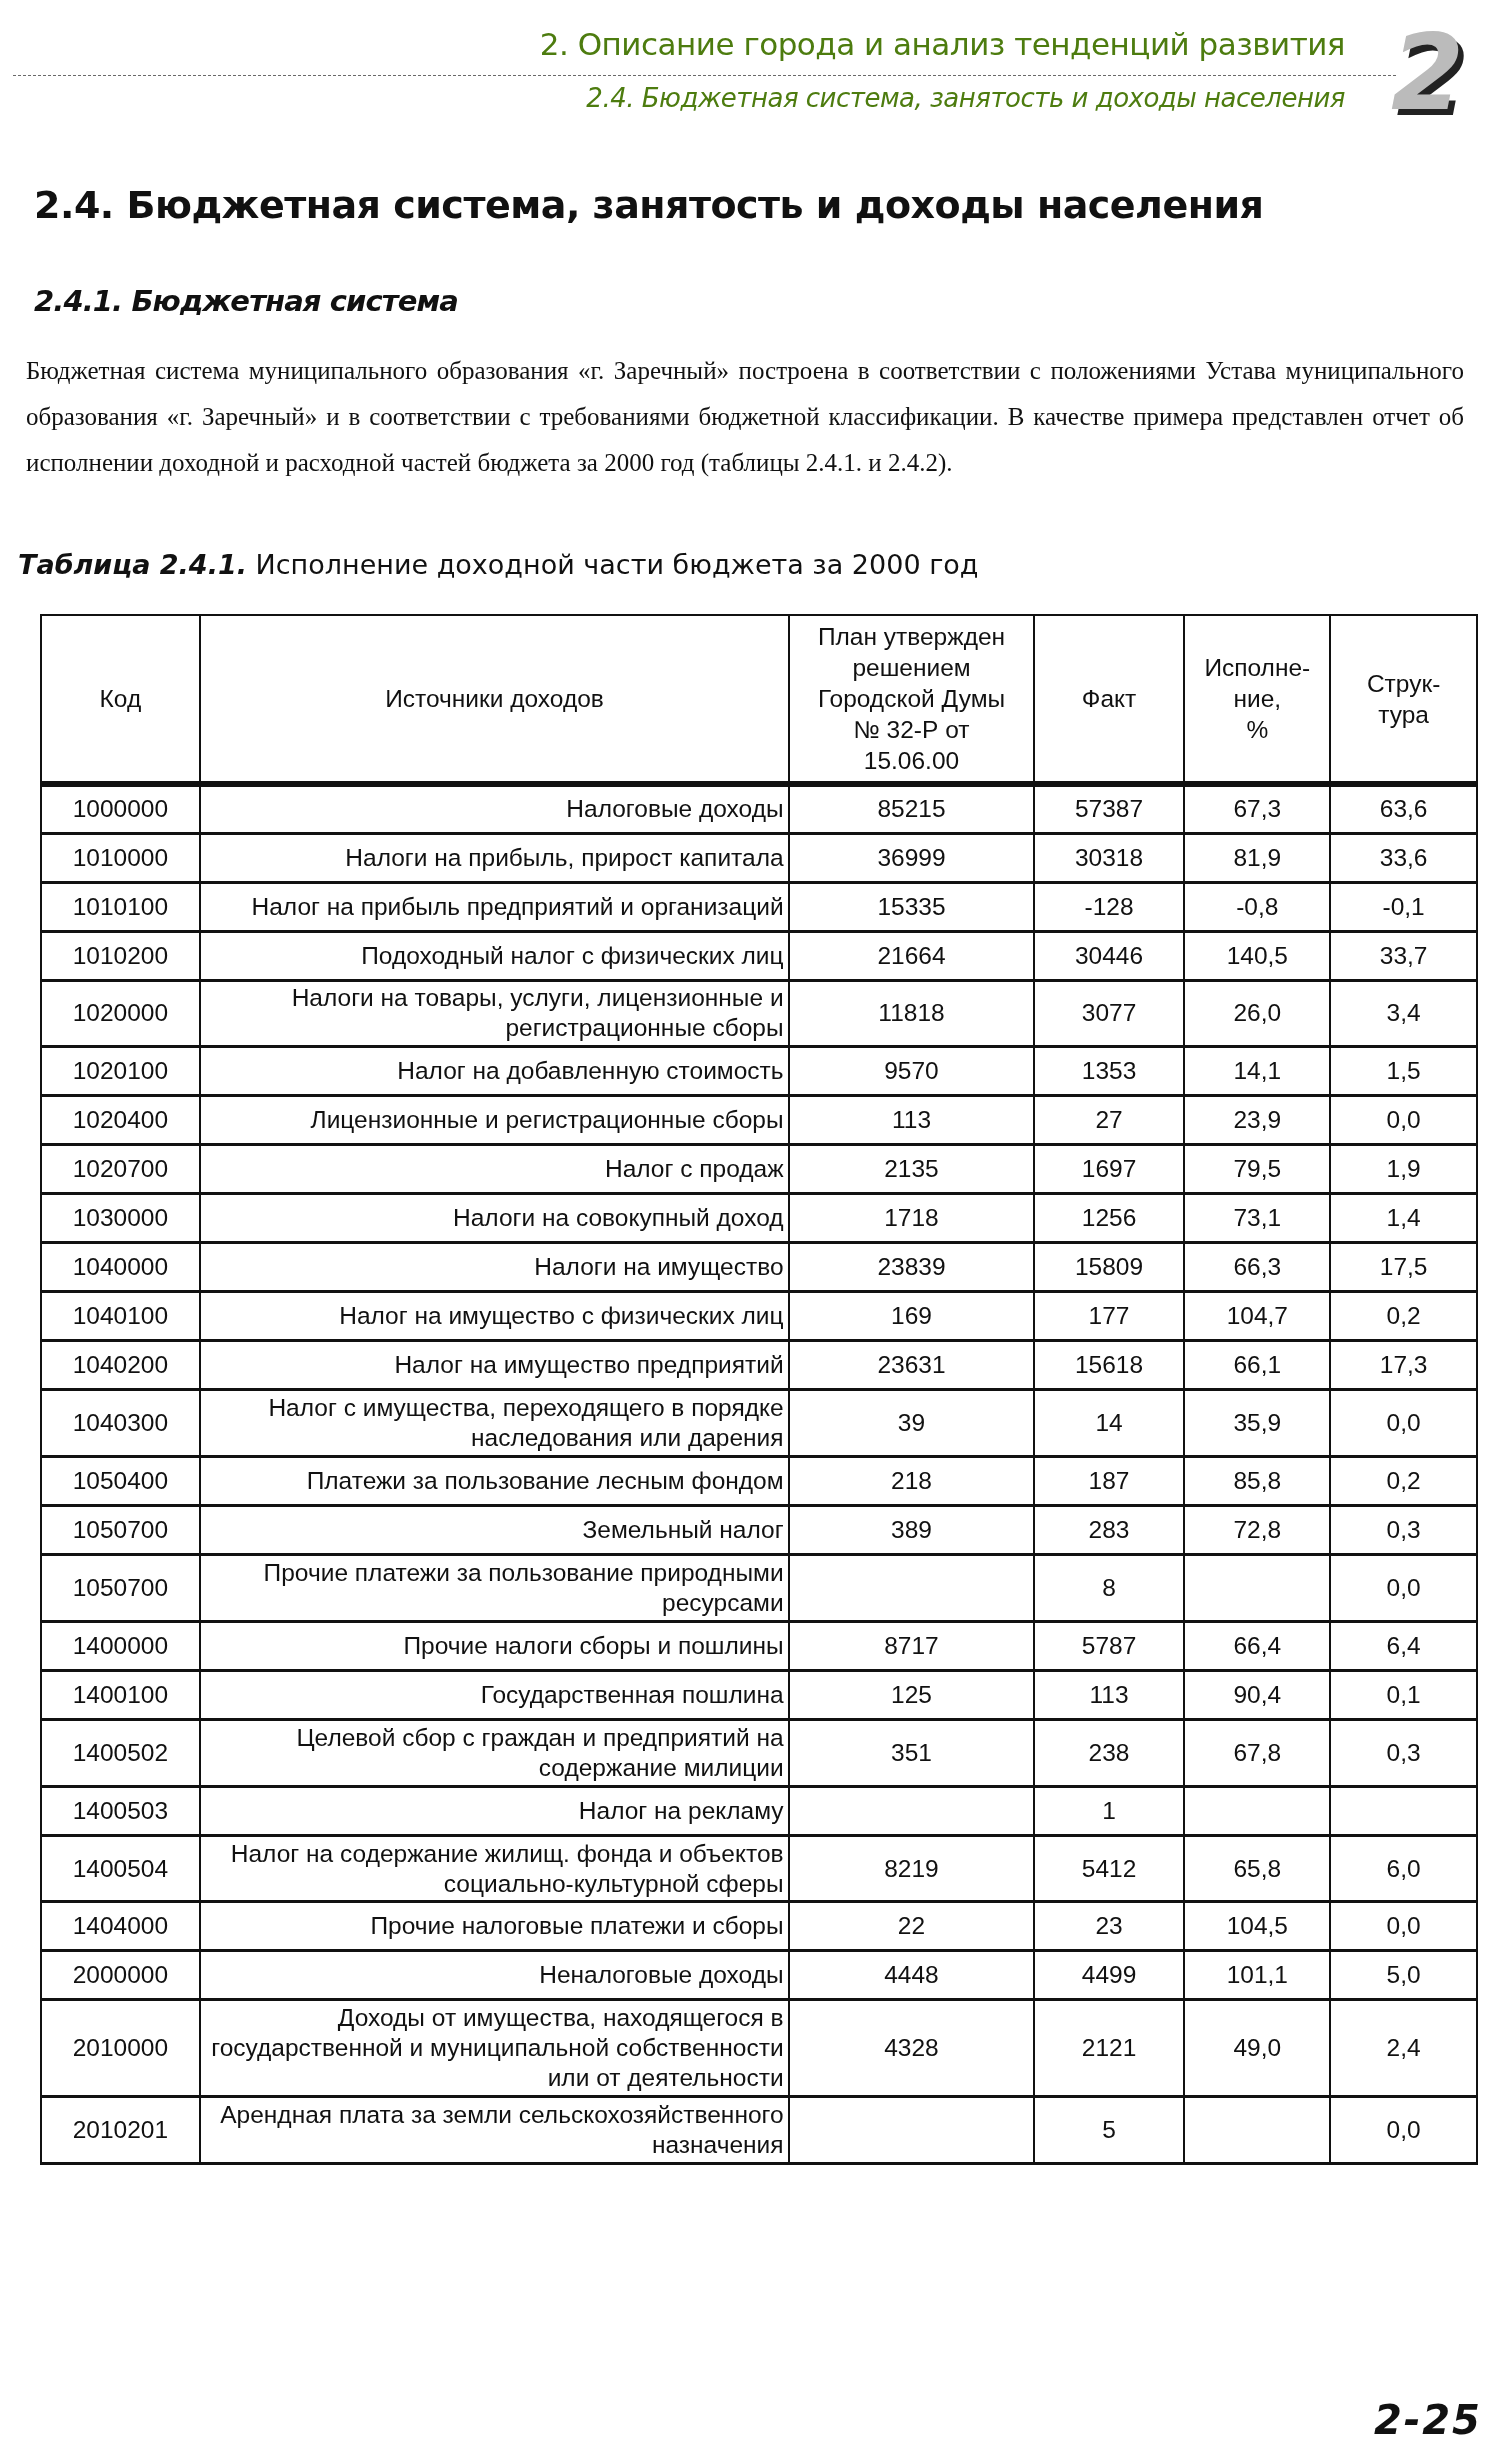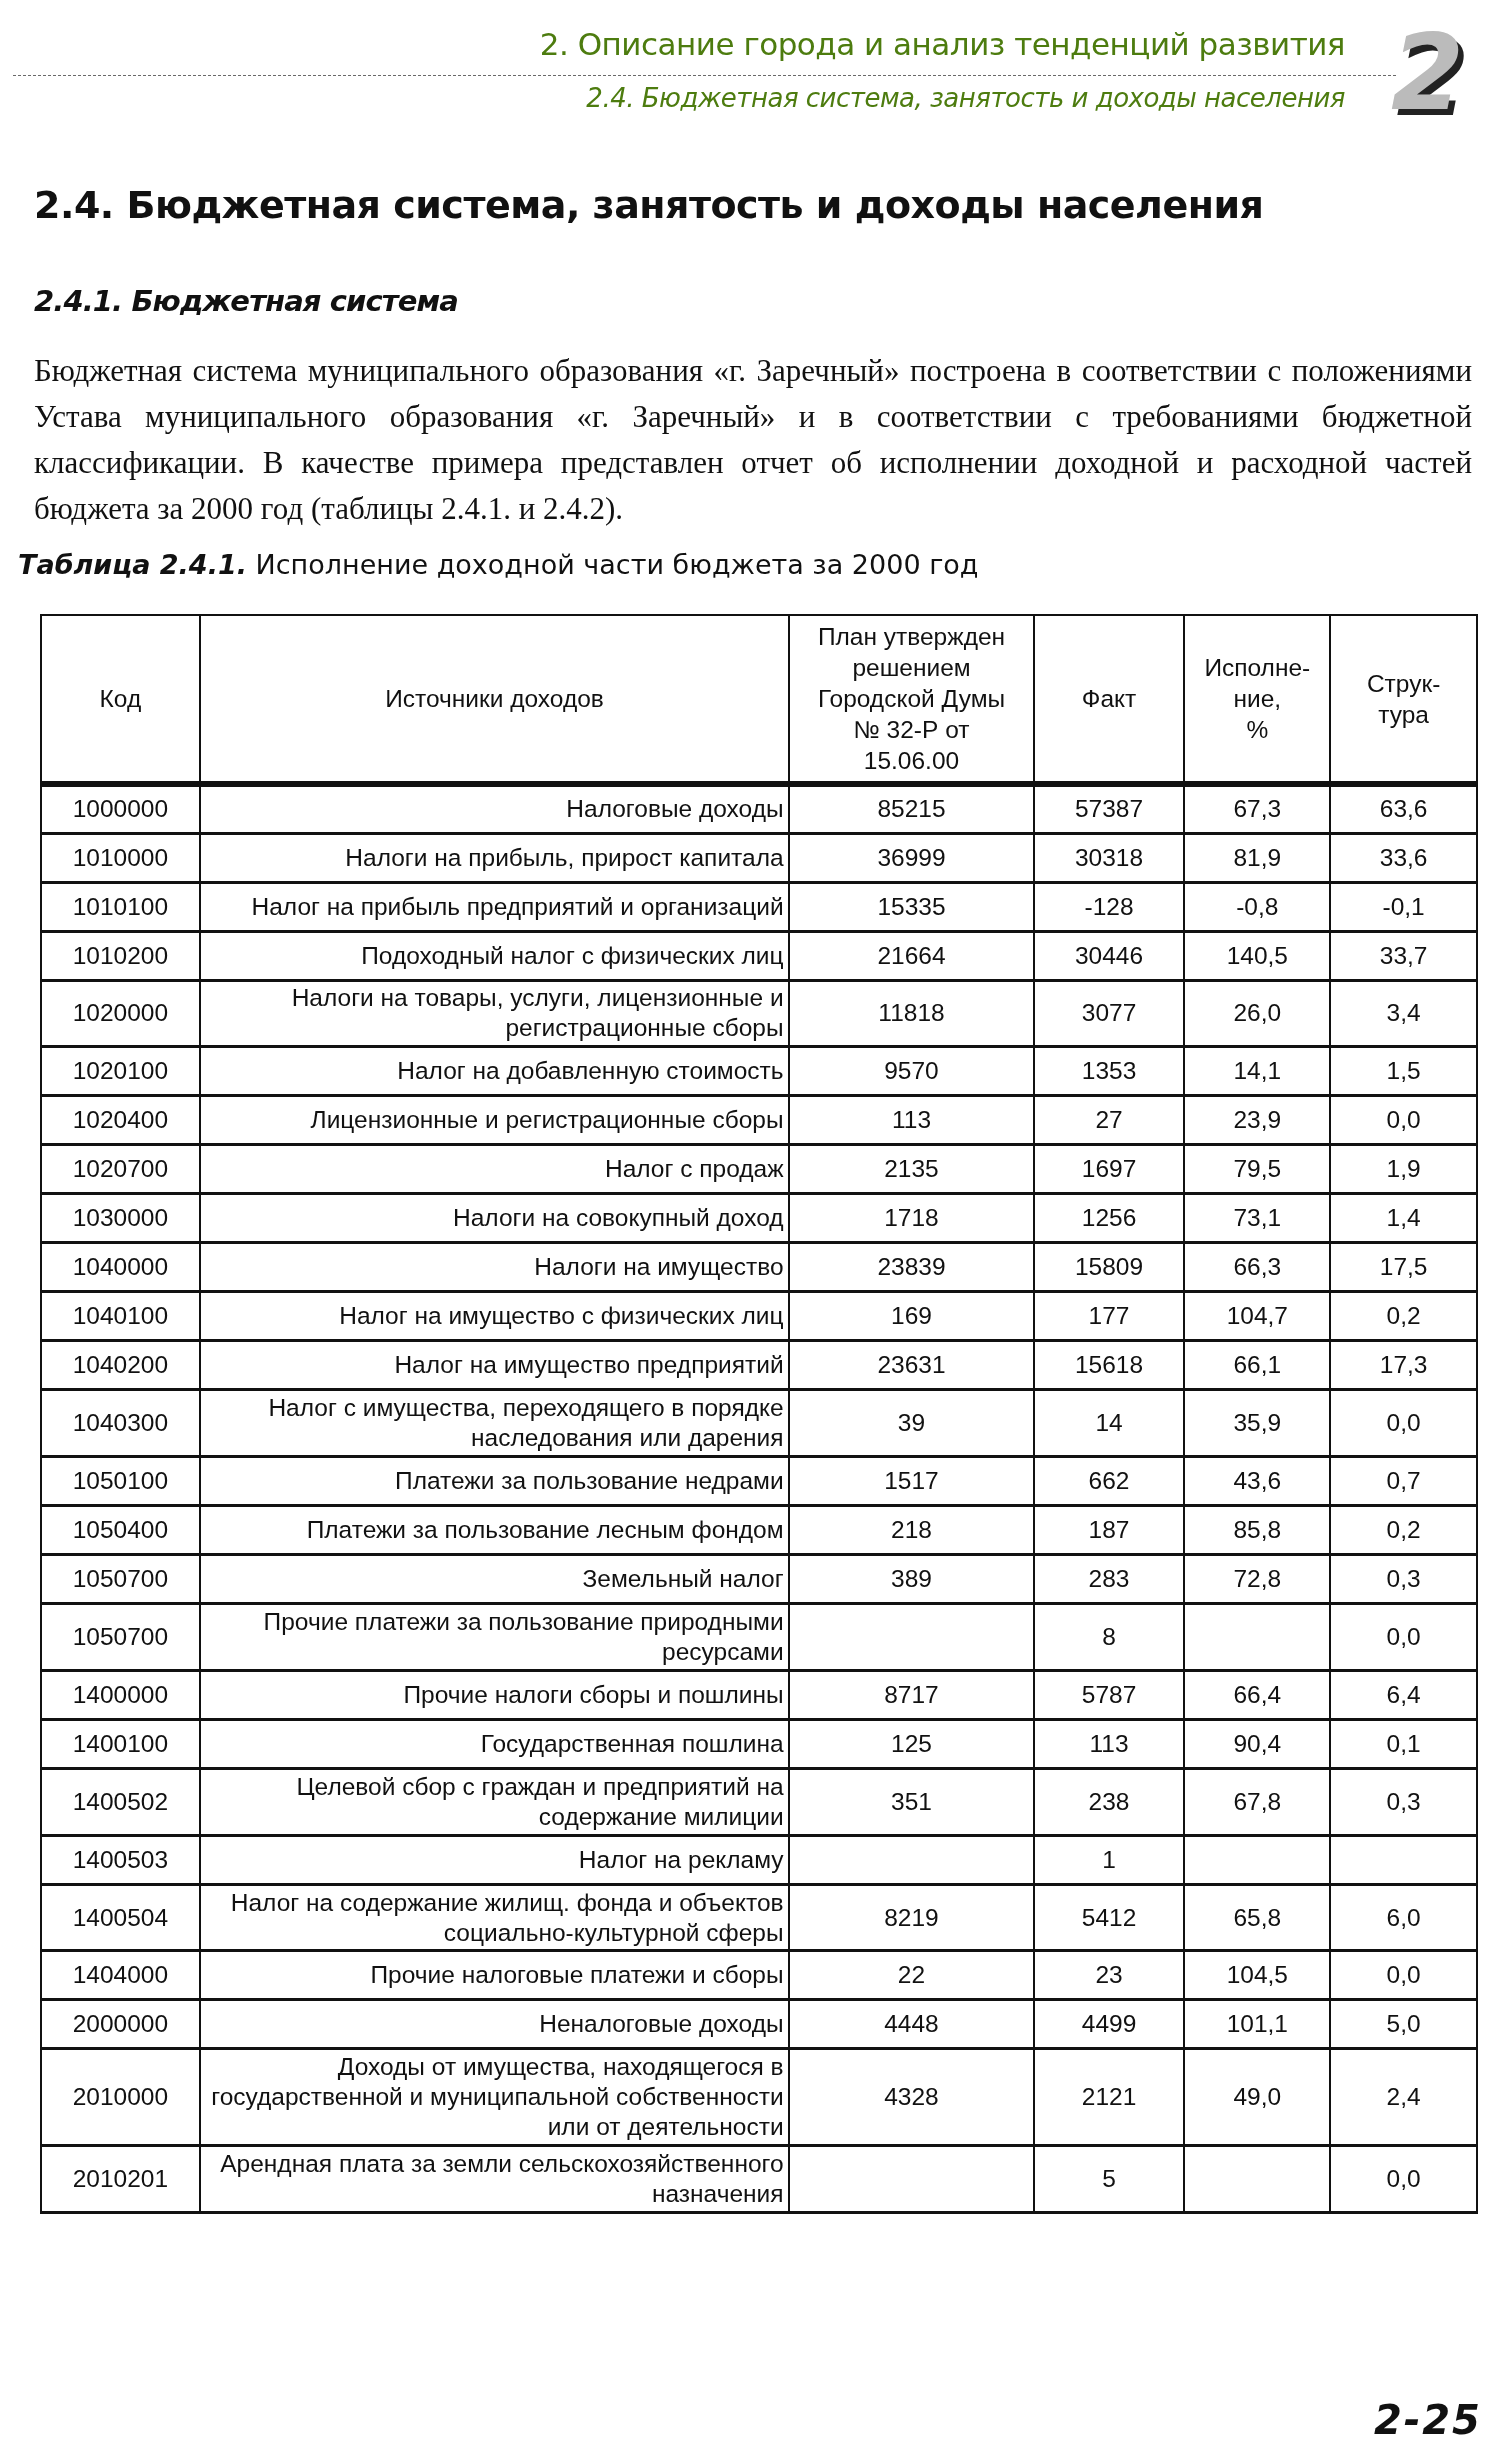--- a/index.html
+++ b/index.html
@@ -9,21 +9,21 @@
   .running-head { position: absolute; right: 160px; text-align: right; font-family: "DejaVu Sans", sans-serif; color: #4d7c0f; }
   .rh-chapter { top: 26px; font-size: 31px; letter-spacing: -0.5px; }
   .rh-section { top: 83px; font-size: 26px; font-style: italic; letter-spacing: -0.5px; }
   .rh-rule { position: absolute; left: 13px; top: 75px; width: 1383px; border-top: 1.9px dashed #444; opacity: 0.8; }
   .chapter-badge { position: absolute; left: 1391px; top: 26px; width: 75px; height: 94px;
     font-family: "DejaVu Sans", sans-serif; font-weight: bold; font-style: italic; font-size: 105px; line-height: 94px;
     color: #bbb; text-shadow: 5.6px 5.6px 0 #222; }
 
   .section-title { position: absolute; left: 34px; top: 183px; font-family: "DejaVu Sans", sans-serif; font-weight: bold; font-size: 38px; letter-spacing: -0.5px; }
   .subsection-title { position: absolute; left: 34px; top: 284px; font-family: "DejaVu Sans", sans-serif; font-weight: bold; font-style: italic; font-size: 29px; letter-spacing: -0.9px; }
-  .body-para { position: absolute; left: 34px; top: 348px; width: 1438px; font-family: "Liberation Serif", serif; font-size: 31px; line-height: 46px; text-align: justify; }
+  .body-para { position: absolute; left: 26px; top: 348px; width: 1438px; font-family: "Liberation Serif", serif; font-size: 25px; line-height: 46px; text-align: justify; }
   .table-caption { position: absolute; left: 18px; top: 549px; font-family: "DejaVu Sans", sans-serif; font-size: 27px; }
   .table-caption .cap-label { font-style: italic; font-weight: bold; }
 
   table.income { position: absolute; left: 40px; top: 614px; width: 1438px; border-collapse: collapse; font-family: "Liberation Sans", sans-serif; font-size: 24.5px; }
   table.income th, table.income td { border: 2.4px solid #111; }
   table.income th { font-weight: normal; vertical-align: middle; line-height: 31px; padding: 3.8px 5.6px; height: 169px; }
   table.income thead tr { border-bottom: 6.6px solid #111; }
   table.income td { height: 49px; line-height: 30px; vertical-align: middle; padding: 1.9px 4.7px; }
   table.income td.code { text-align: center; }
   table.income td.name { text-align: right; line-height: 30px; }
@@ -166,28 +166,20 @@
       </tr>
       <tr>
         <td class="code">1040300</td>
         <td class="name">Налог с имущества, переходящего в порядке наследования или дарения</td>
         <td class="num">39</td>
         <td class="num">14</td>
         <td class="num">35,9</td>
         <td class="num">0,0</td>
       </tr>
       <tr>
-        <td class="code">1050100</td>
-        <td class="name">Платежи за пользование недрами</td>
-        <td class="num">1517</td>
-        <td class="num">662</td>
-        <td class="num">43,6</td>
-        <td class="num">0,7</td>
-      </tr>
-      <tr>
         <td class="code">1050400</td>
         <td class="name">Платежи за пользование лесным фондом</td>
         <td class="num">218</td>
         <td class="num">187</td>
         <td class="num">85,8</td>
         <td class="num">0,2</td>
       </tr>
       <tr>
         <td class="code">1050700</td>
         <td class="name">Земельный налог</td>

